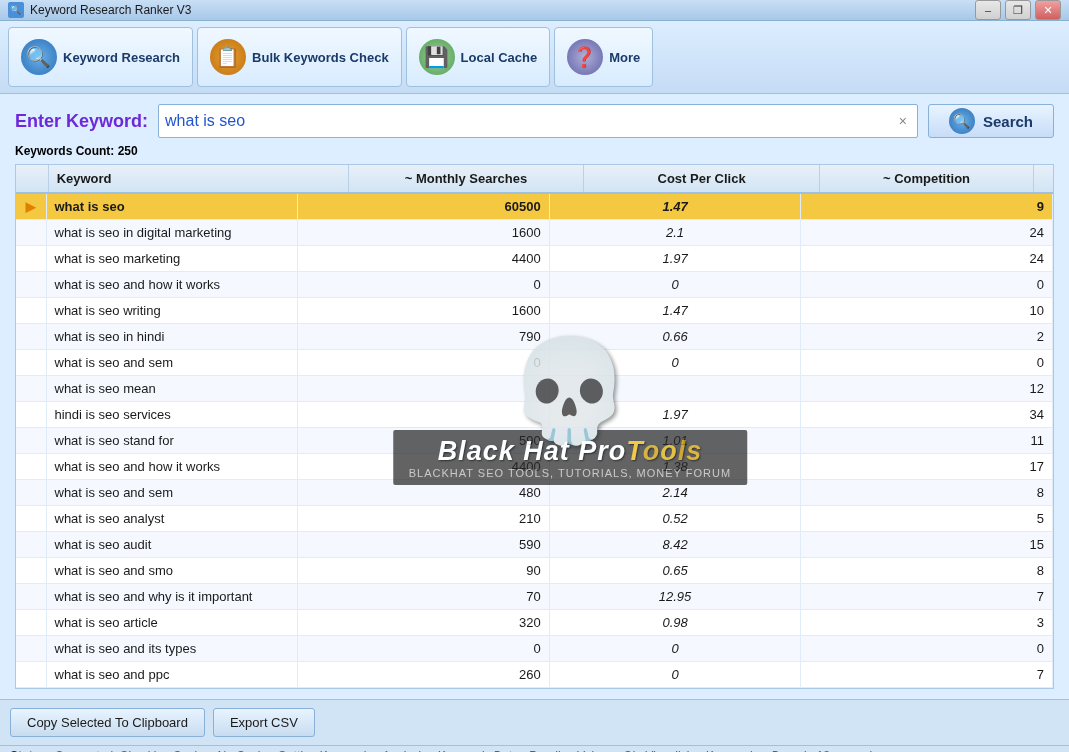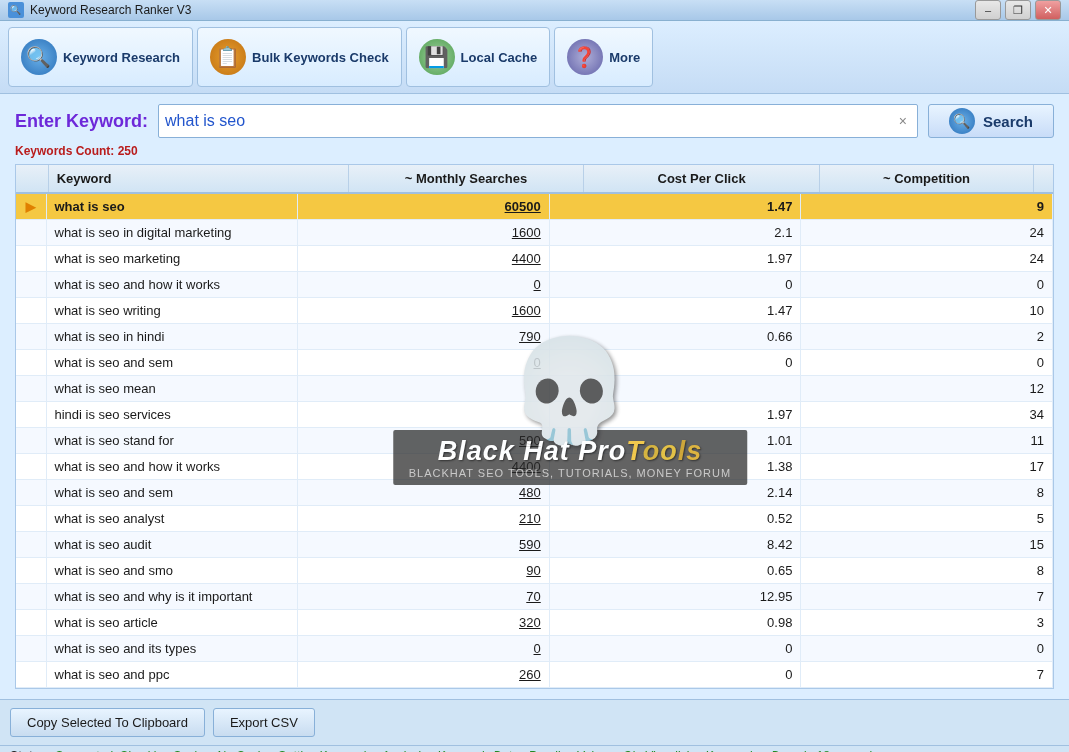--- a/index.html
+++ b/index.html
@@ -177,21 +177,21 @@
       font-size: 14px;
     }
 
     
     .kw-count {
       font-size: 12px;
       font-weight: 700;
       color: #1a1a1a;
       margin-bottom: 6px;
     }
-    .kw-count span { color: #b91c1c; }
+    .kw-count span { color: #000000; }
 
     
     .table-container {
       flex: 1;
       background: white;
       border: 1px solid #aac8e8;
       overflow: hidden;
       display: flex;
       flex-direction: column;
       position: relative;
@@ -239,22 +239,22 @@
       color: #1a1a1a;
       border-right: 1px solid #e0ecf8;
     }
     tbody td:first-child {
       text-align: center;
       width: 30px;
       color: #e08000;
       font-weight: bold;
     }
     tbody td:nth-child(2) { text-align: left; }
-    tbody td:nth-child(3) { text-align: right; text-decoration: underline; }
-    tbody td:nth-child(4) { text-align: right; }
+    tbody td:nth-child(3) { text-align: right; }
+    tbody td:nth-child(4) { text-align: center; font-style: italic; }
     tbody td:nth-child(5) { text-align: right; }
 
     
     .watermark-overlay {
       position: absolute;
       top: 50%;
       left: 50%;
       transform: translate(-40%, -60%);
       pointer-events: none;
       opacity: 0.85;

